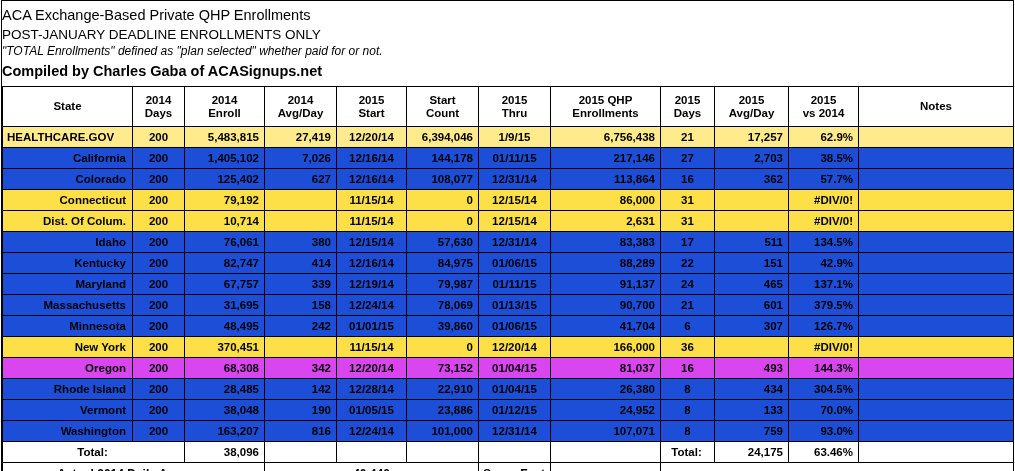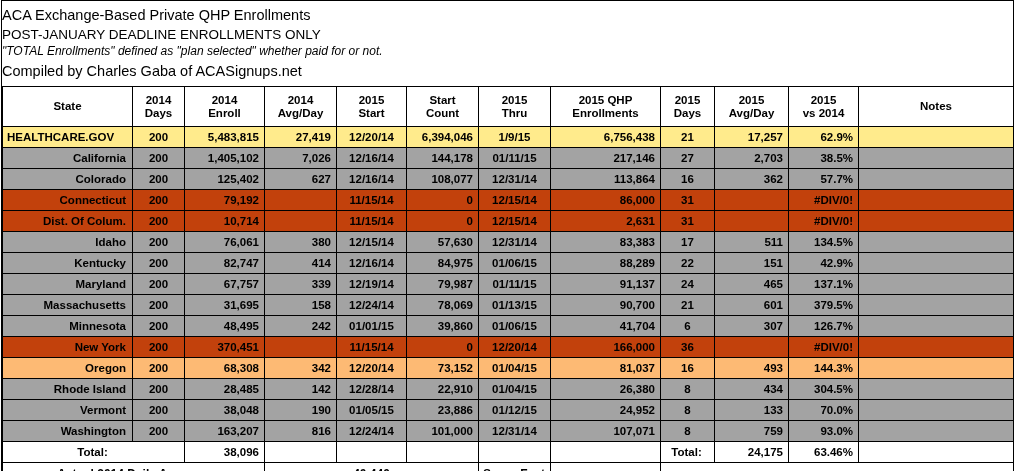--- a/index.html
+++ b/index.html
@@ -44,44 +44,44 @@
     line-height: 1.3;
   }
   .t3 {
     font-size: 12px;
     font-style: italic;
     font-weight: normal;
     line-height: 1.45;
   }
   .t4 {
     font-size: 14.5px;
-    font-weight: normal;
+    font-weight: bold;
     line-height: 1.5;
   }
   .titlewrap {
     padding: 5px 0 4px 0;
   }
   
   thead td {
     text-align: center;
     vertical-align: middle;
     font-weight: bold;
     font-size: 11.5px;
     line-height: 1.15;
     height: 40px;
   }
   
   .st    { text-align: right; padding-right: 6px; }
   .num   { text-align: right; padding-right: 5px; }
   .ctr   { text-align: center; }
   .lbl   { text-align: center; padding-right: 6px; }
   tr.r { height: 21px; }
-  .green  { background: #a3a3a3; }
-  .yellow { background: #fdba74; }
-  .white  { background: #c2410c; }
+  .green  { background: #1d4ed8; }
+  .yellow { background: #d946ef; }
+  .white  { background: #fde047; }
   .hc { background: #ffeb8c; }
   .hc .st { text-align: left; padding-left: 4px; }
   .bigrow2 td { font-size: 13.5px; height: 23px; }
   .nb { border-left: none; border-right: none; border-bottom: none; }
 </style>
 </head>
 <body>
 
 <div id="sheet">
 

